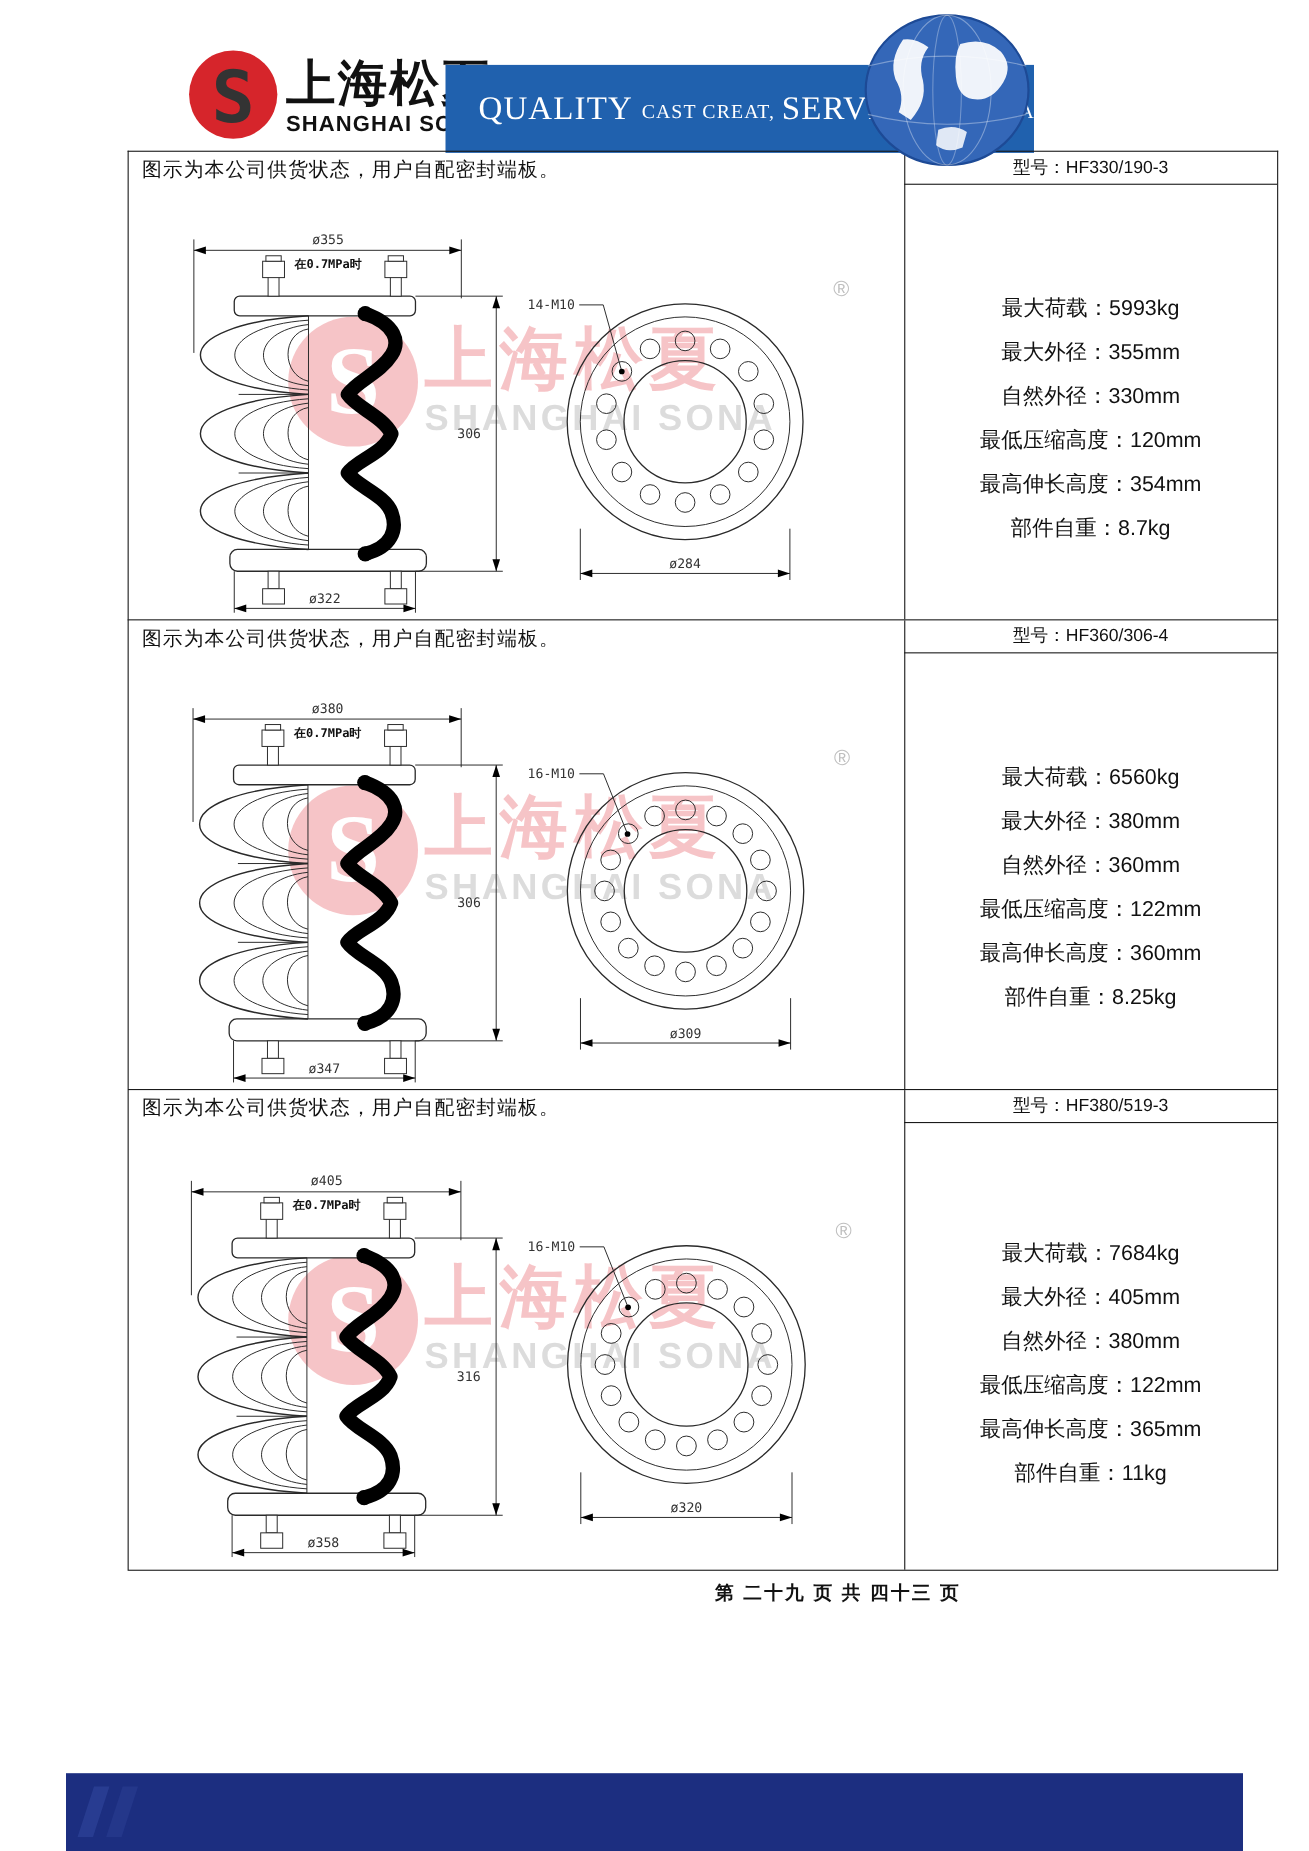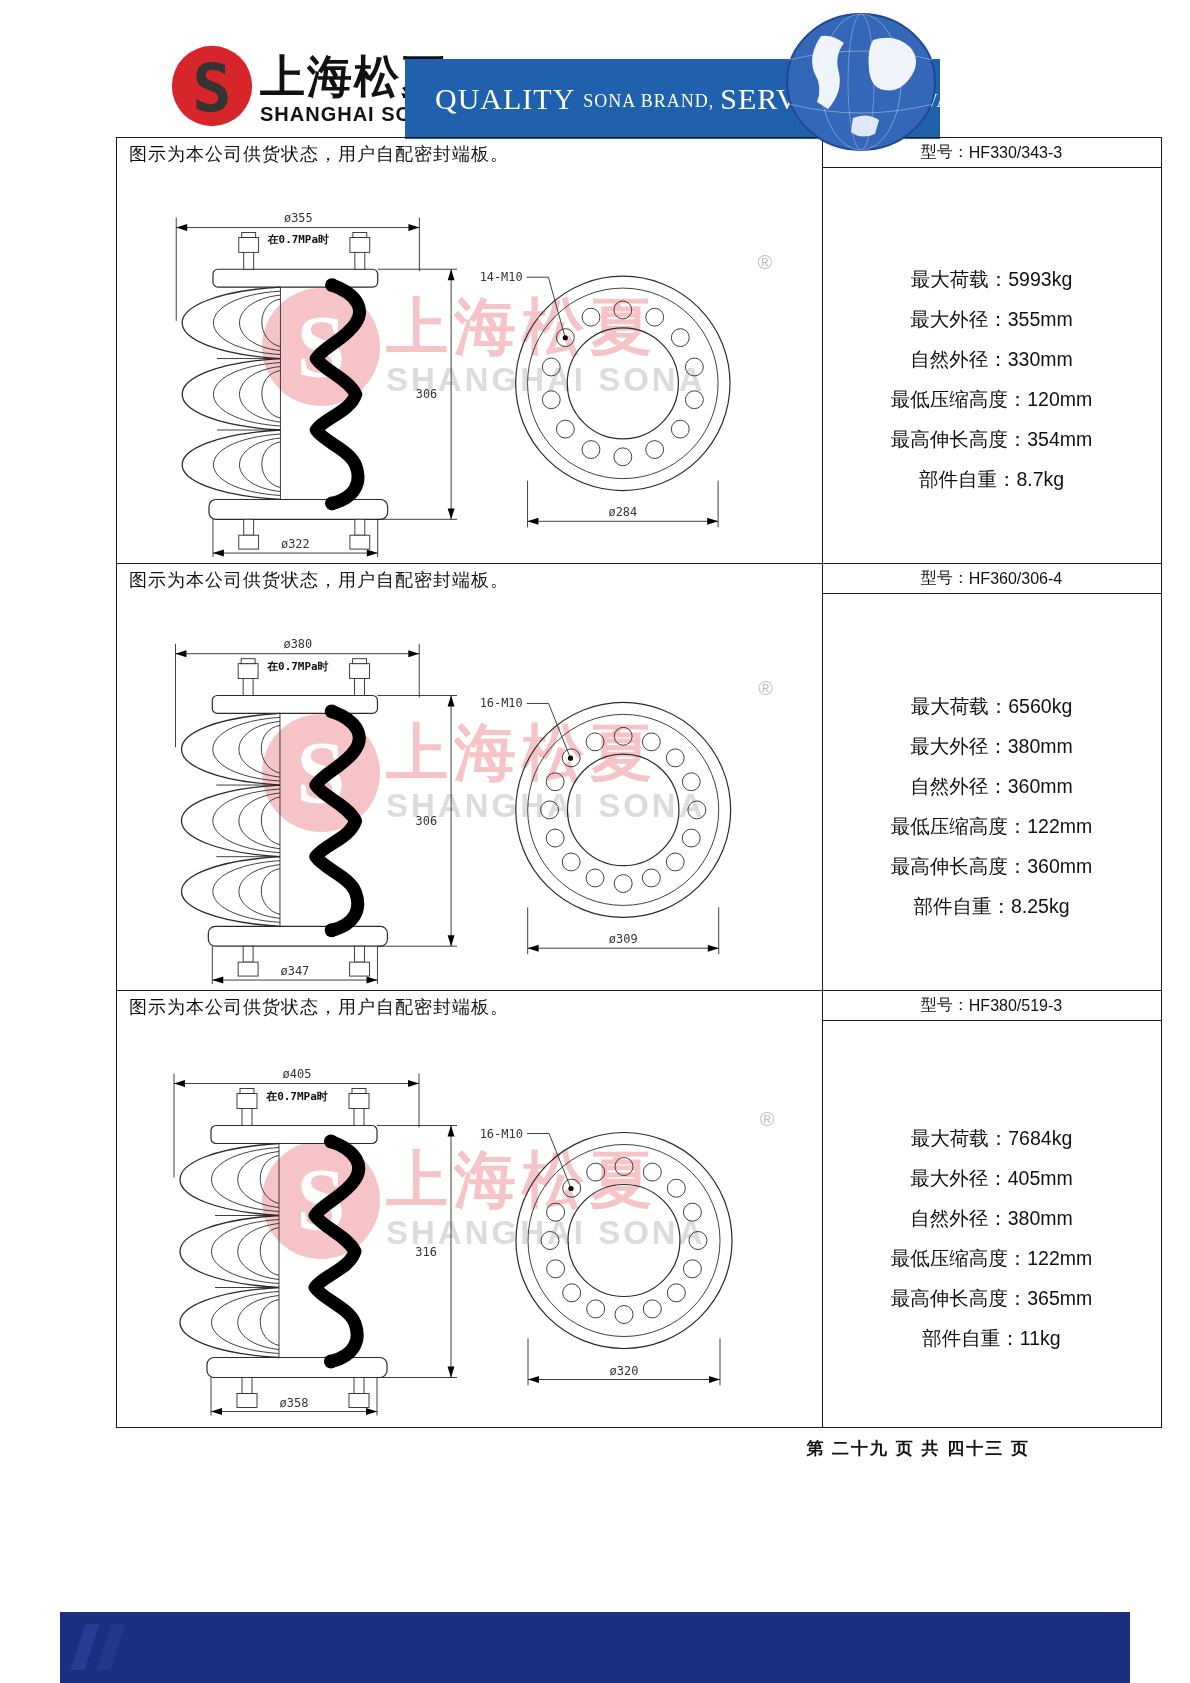--- a/index.html
+++ b/index.html
@@ -38,41 +38,41 @@
   .wm-blob span{font-family:"Liberation Serif",serif;font-size:88px;font-weight:bold;color:#fff;line-height:1;}
   .wm-texts{margin-left:6px;}
   .wm-cn{font-size:62px;font-weight:bold;color:#f4b6ba;letter-spacing:6px;line-height:64px;white-space:nowrap;}
   .wm-en{font-size:33px;font-weight:bold;color:#d4d4d4;letter-spacing:3px;margin-top:2px;}
   
   svg text{font-family:"DejaVu Sans Mono",monospace;fill:#333;}
   .dimtxt{font-size:12px;}
   .noteb{font-size:11px;font-weight:bold;fill:#111;}
   .regtxt{font-size:20px;fill:#bfbfbf;font-family:"Liberation Sans",sans-serif;}
   
-  .footer{position:absolute;left:650px;top:1437px;width:380px;text-align:right;font-size:17px;font-weight:bold;letter-spacing:2px;}
+  .footer{position:absolute;left:650px;top:1437px;width:380px;text-align:left;font-size:17px;font-weight:bold;letter-spacing:2px;}
   .bottom-bar{position:absolute;left:60px;right:60px;bottom:0;height:71px;background:#1c2e80;overflow:hidden;}
   .bb-mark{position:absolute;top:12px;width:14px;height:46px;background:#33499f;transform:skewX(-18deg);opacity:.55;}
 </style>
 </head>
 <body>
 
 <div class="logo">
   <svg class="logo-mark" viewBox="0 0 90 94">
     <circle cx="45" cy="47" r="43" fill="#d6252b"></circle>
     <text x="45" y="74" text-anchor="middle" font-size="70" font-weight="bold" fill="#ffffff" font-family="Liberation Serif, serif">S</text>
   </svg>
   <div class="logo-txt">
     <div class="logo-cn"><span>上海松夏</span><span class="logo-reg">®</span></div>
     <div class="logo-en">SHANGHAI SONA</div>
   </div>
 </div>
 
 <div class="banner">
   <span class="big">QUALITY</span>
-  <span class="small">SONA BRAND,</span>
+  <span class="small">CAST CREAT,</span>
   <span class="big">SERVICE</span>
   <span class="small">CREAT VALUE</span>
 </div>
 
 <svg class="globe" viewBox="0 0 156 144">
   <ellipse cx="78" cy="72" rx="74" ry="68" fill="#3467b8" stroke="#1d4a96" stroke-width="2"></ellipse>
   <path d="M38,26 q-13,19 -7,36 q9,15 3,30 l11,7 q15,-17 11,-36 q-5,-17 5,-30 q-12,-9 -23,-7 z" fill="#ffffff" opacity="0.92"></path>
   <path d="M90,30 q22,-7 37,7 q11,13 2,28 q-11,18 -28,15 q-13,-2 -15,-20 q-2,-20 4,-30 z" fill="#ffffff" opacity="0.92"></path>
   <path d="M70,108 q14,-6 26,2 l-4,14 q-14,6 -24,-2 z" fill="#ffffff" opacity="0.85"></path>
   <ellipse cx="78" cy="72" rx="40" ry="68" fill="none" stroke="#ffffff" stroke-width="1" opacity="0.35"></ellipse>
@@ -172,21 +172,21 @@
       <text class="dimtxt" x="318" y="230" text-anchor="end">306</text>
       <text class="dimtxt" x="175" y="381" text-anchor="middle">ø322</text>
       <text class="dimtxt" x="404" y="112" text-anchor="end">14-M10</text>
       <text class="dimtxt" x="505" y="349" text-anchor="middle">ø284</text>
       <text class="regtxt" x="648" y="100" text-anchor="middle">®</text>
     </svg>
   </div>
   <div class="cell-right">
     <div class="model-row">
         <span>型号：</span>
-        <span>HF330/343-3</span>
+        <span>HF330/190-3</span>
       </div>
     <div class="specs">
       <div class="spec-line"><span>最大荷载：</span><span>5993kg</span></div>
       <div class="spec-line"><span>最大外径：</span><span>355mm</span></div>
       <div class="spec-line"><span>自然外径：</span><span>330mm</span></div>
       <div class="spec-line"><span>最低压缩高度：</span><span>120mm</span></div>
       <div class="spec-line"><span>最高伸长高度：</span><span>354mm</span></div>
       <div class="spec-line"><span>部件自重：</span><span>8.7kg</span></div>
     </div>
   </div>

